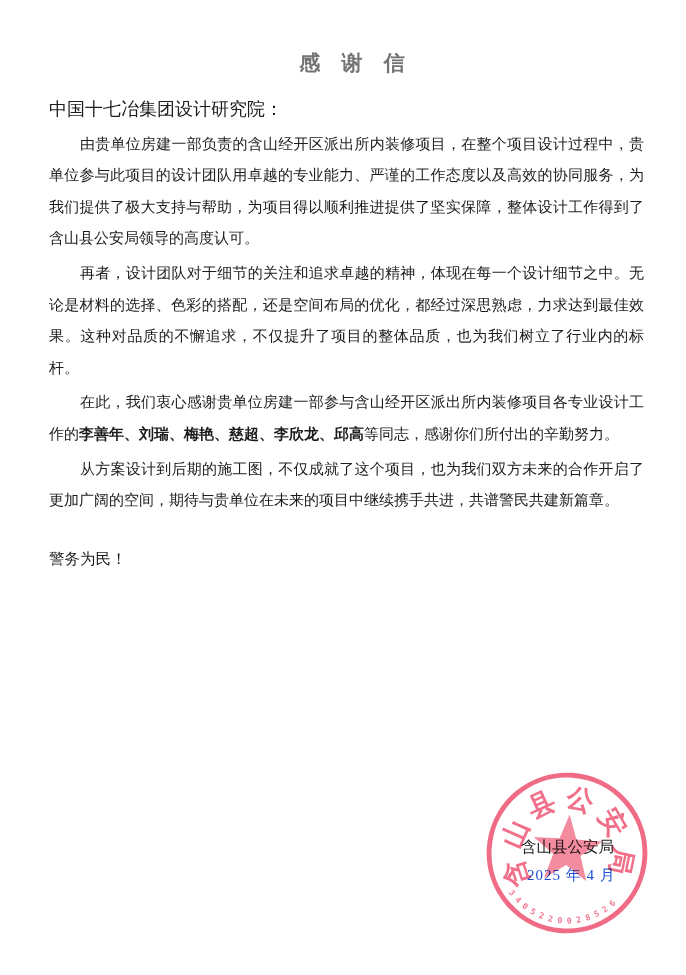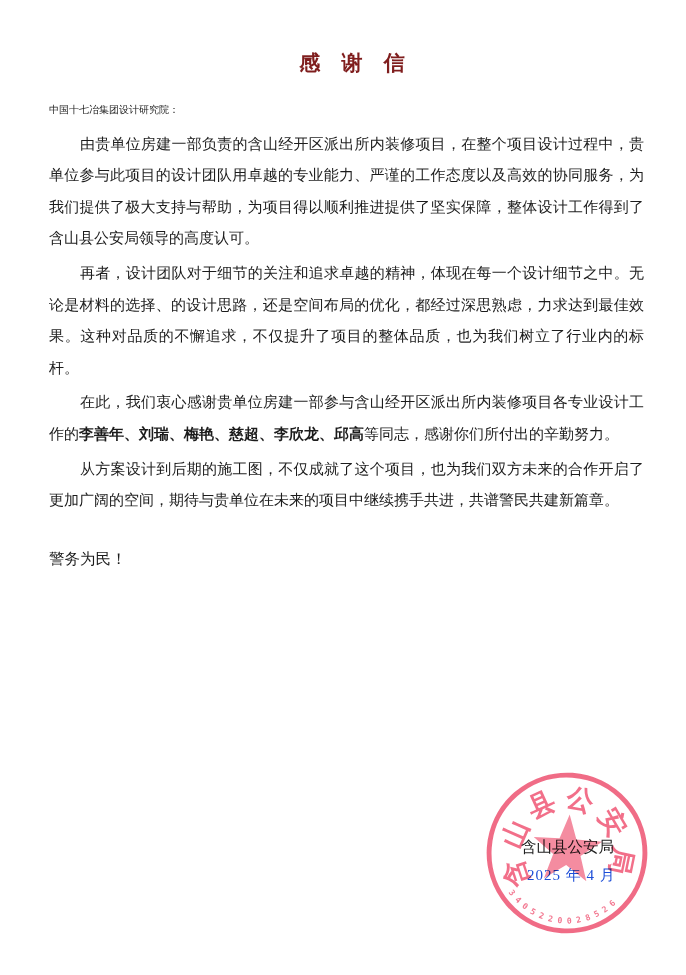--- a/index.html
+++ b/index.html
@@ -15,25 +15,25 @@
     position: absolute; inset: 0;
     padding: 50px 42px 0 49px;
     box-sizing: border-box;
   }
   .title {
     margin: 0; padding-left: 14px;
     text-align: center;
     font-size: 21px; font-weight: bold;
     letter-spacing: 3px; word-spacing: 10px;
     line-height: 27px;
-    color: #7f1d1d;
+    color: #737373;
   }
   .salutation {
     margin: 17px 0 0;
-    font-size: 10px; line-height: 31.6px;
+    font-size: 18px; line-height: 31.6px;
   }
   .para {
     margin: 3px 0 0;
     font-size: 15px; line-height: 31.6px;
     text-align: justify;
     text-indent: 31px;
   }
   .names { font-weight: bold; font-family: Liberation Serif, serif; }
   .closing {
     margin: 26px 0 0;
@@ -70,21 +70,21 @@
 </head>
 <body>
 
 <div class="page">
 
   <h1 class="title">感 谢 信</h1>
 
   <p class="salutation">中国十七冶集团设计研究院：</p>
 
   <p class="para">由贵单位房建一部负责的含山经开区派出所内装修项目，在整个项目设计过程中，贵单位参与此项目的设计团队用卓越的专业能力、严谨的工作态度以及高效的协同服务，为我们提供了极大支持与帮助，为项目得以顺利推进提供了坚实保障，整体设计工作得到了含山县公安局领导的高度认可。</p>
-  <p class="para">再者，设计团队对于细节的关注和追求卓越的精神，体现在每一个设计细节之中。无论是材料的选择、的设计思路，还是空间布局的优化，都经过深思熟虑，力求达到最佳效果。这种对品质的不懈追求，不仅提升了项目的整体品质，也为我们树立了行业内的标杆。</p>
+  <p class="para">再者，设计团队对于细节的关注和追求卓越的精神，体现在每一个设计细节之中。无论是材料的选择、色彩的搭配，还是空间布局的优化，都经过深思熟虑，力求达到最佳效果。这种对品质的不懈追求，不仅提升了项目的整体品质，也为我们树立了行业内的标杆。</p>
 
   <p class="para"><span>在此，我们衷心感谢贵单位房建一部参与含山经开区派出所内装修项目各专业设计工作的</span><span class="names">李善年、刘瑞、梅艳、慈超、李欣龙、邱高</span><span>等同志，感谢你们所付出的辛勤努力。</span></p>
 
   <p class="para">从方案设计到后期的施工图，不仅成就了这个项目，也为我们双方未来的合作开启了更加广阔的空间，期待与贵单位在未来的项目中继续携手共进，共谱警民共建新篇章。</p>
 
   <p class="closing">警务为民！</p>
 
   <div class="sig-agency">含山县公安局</div>
   <div class="sig-date">2025 年 4 月</div>
 

